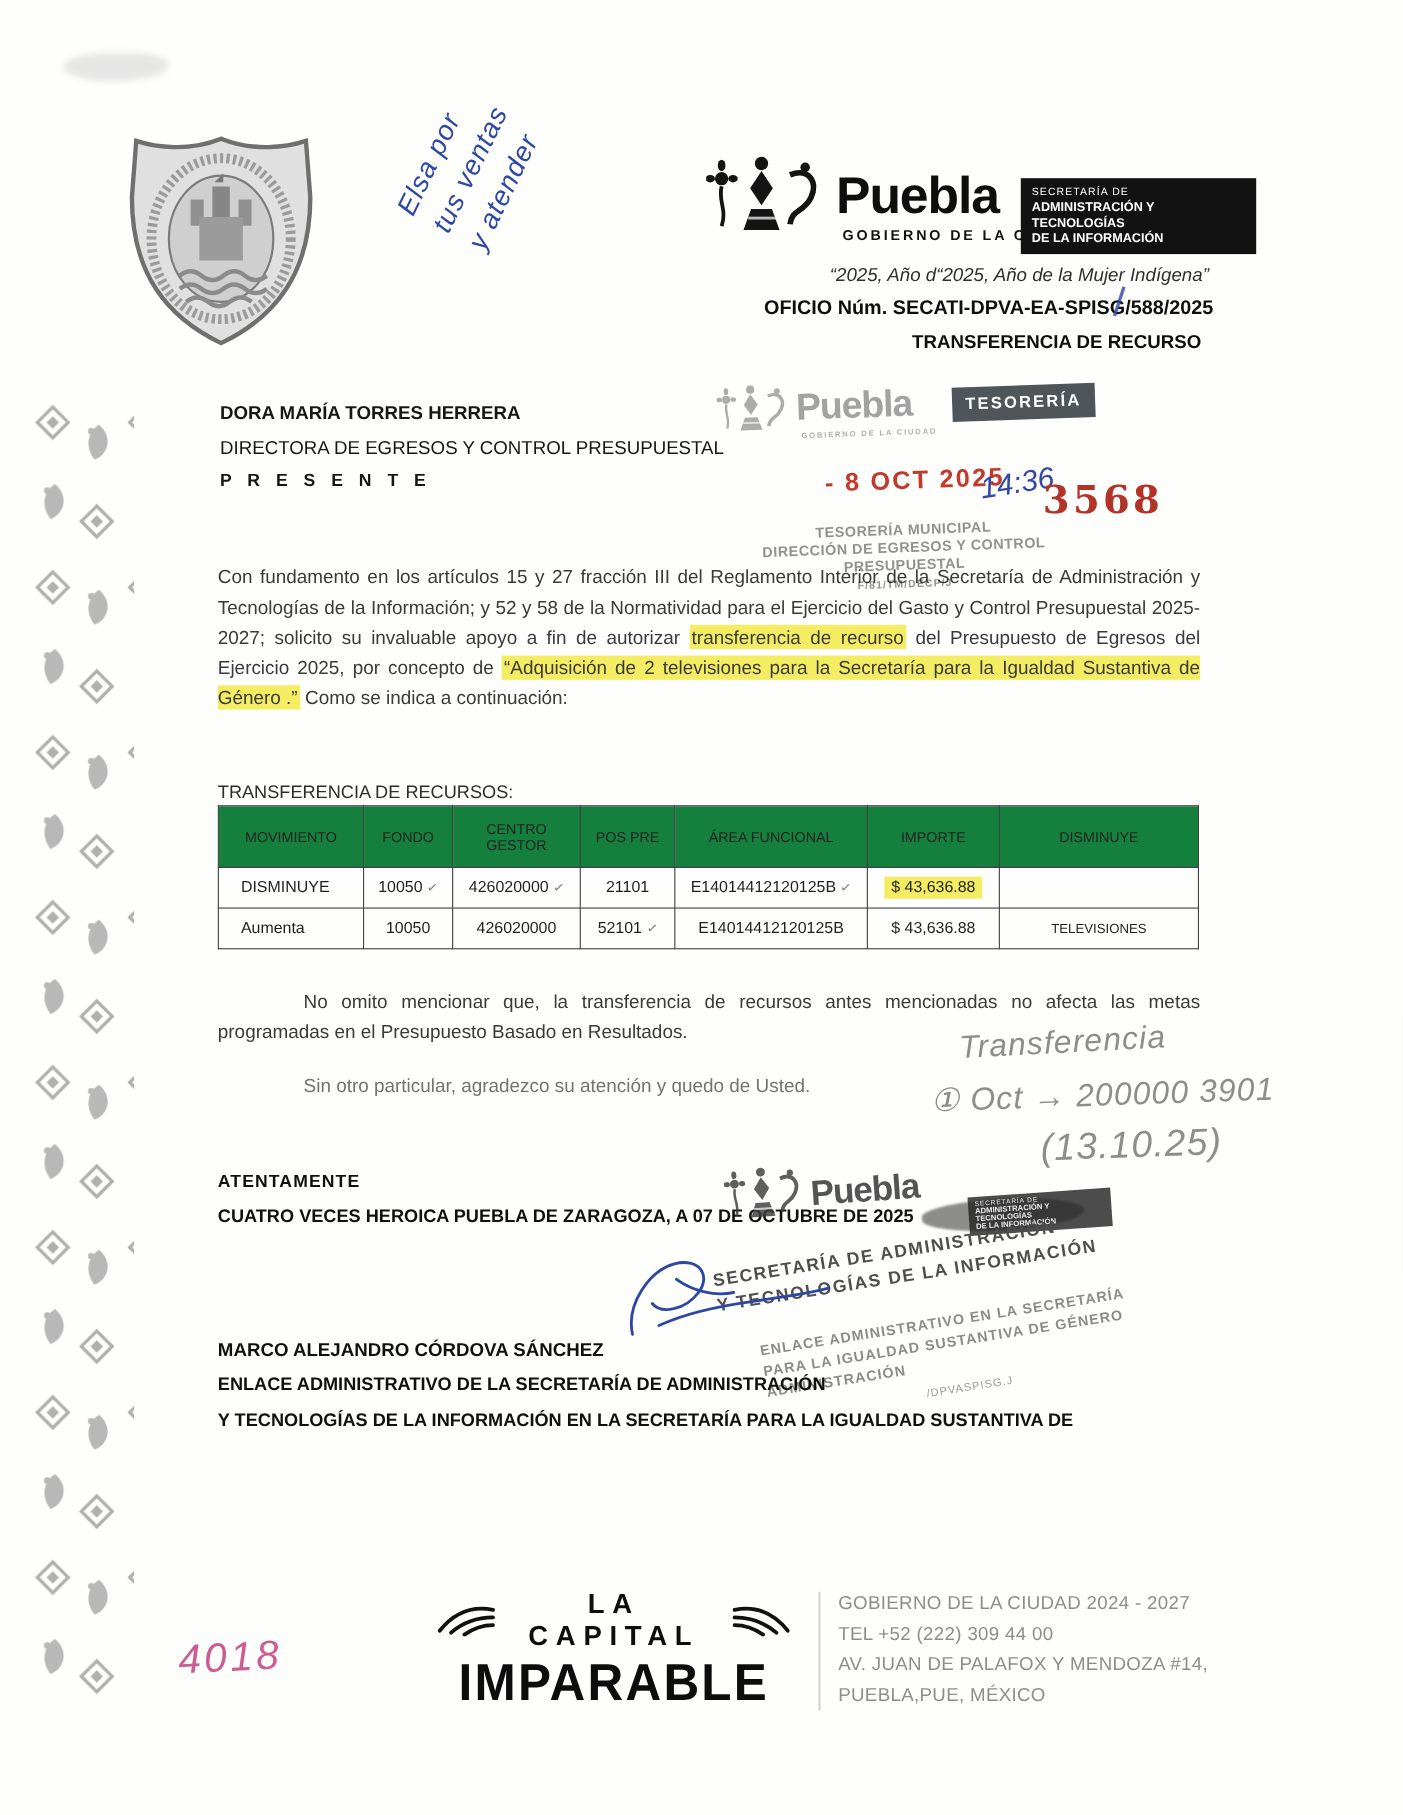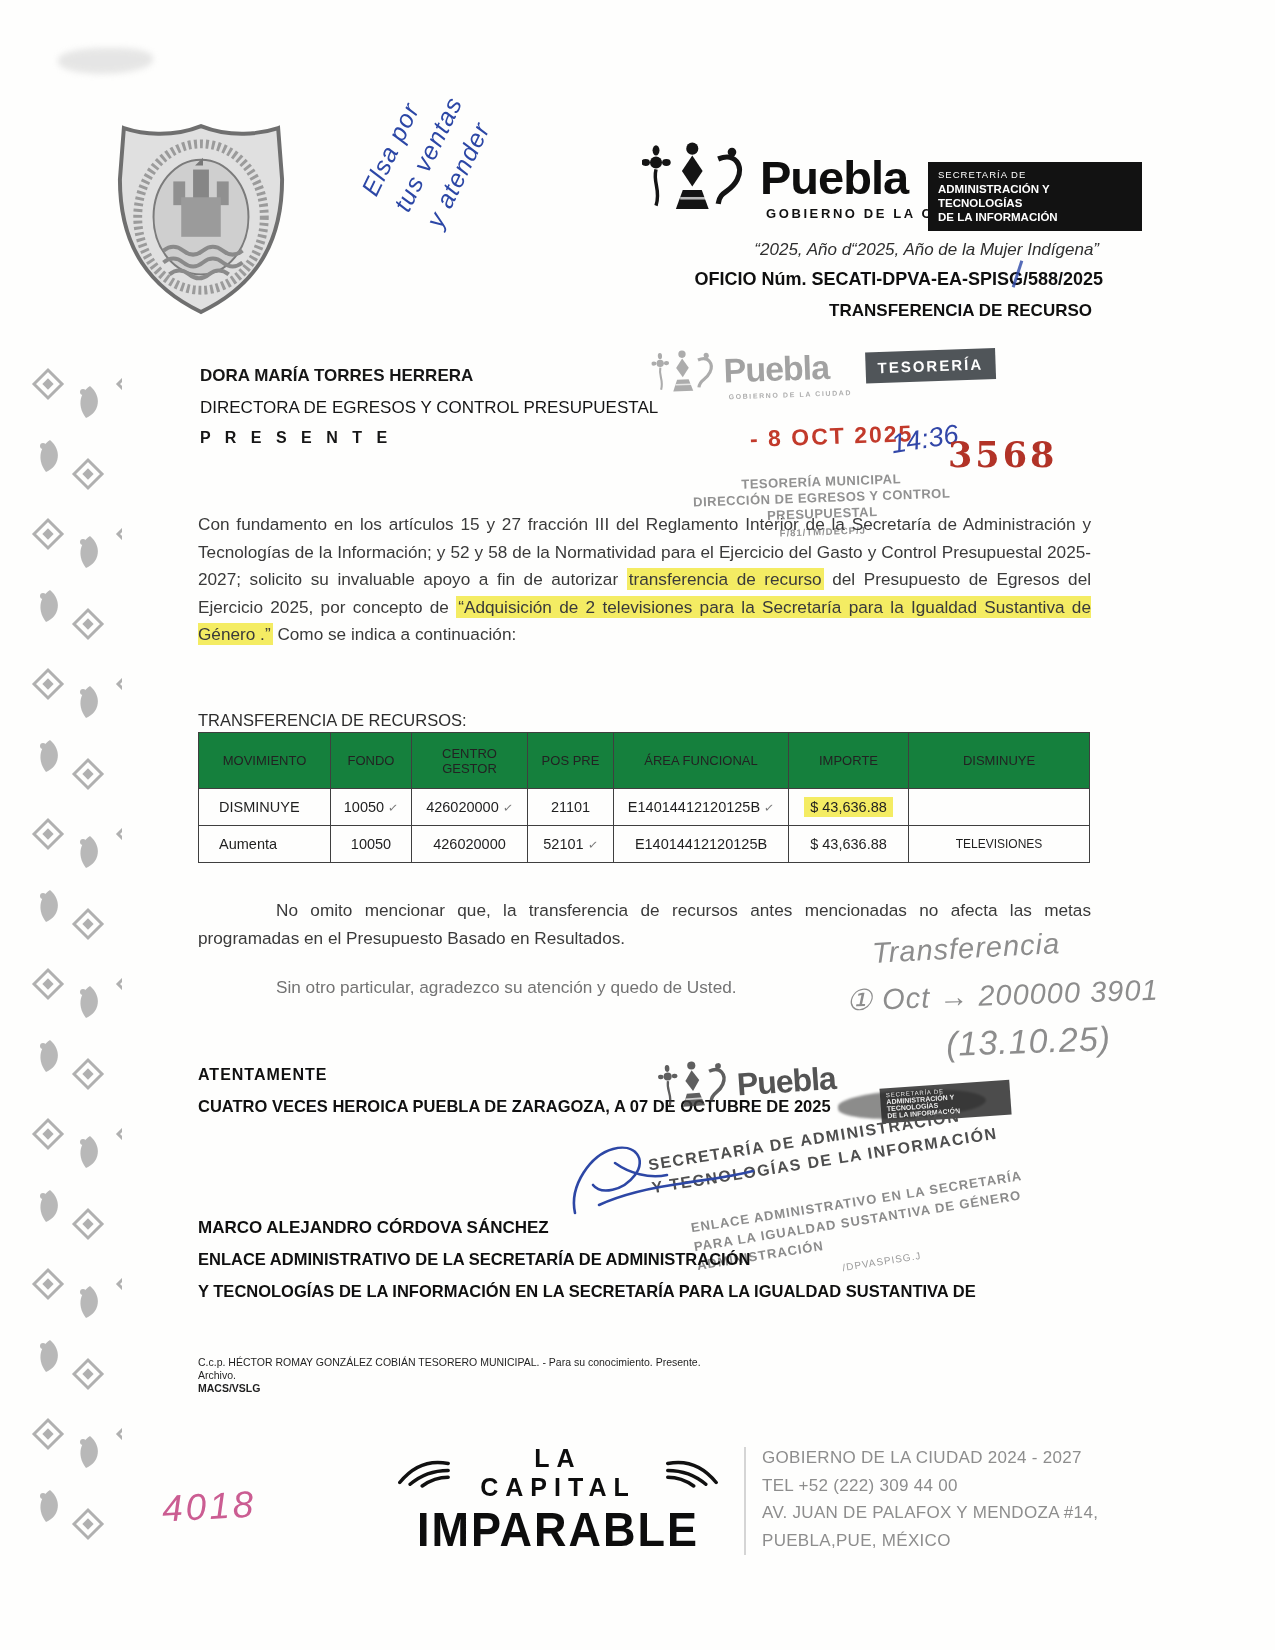--- a/index.html
+++ b/index.html
@@ -339,25 +339,20 @@
   <div class="stamp2-ref">/DPVASPISG.J</div>
 
   <svg class="sig-svg" width="220" height="100" viewBox="0 0 220 100">
     <path d="M20,80 C14,52 36,22 58,16 C80,10 92,26 80,42 C68,58 46,62 38,52 M44,72 C70,60 100,54 130,50 C155,46 175,44 198,38 M60,30 C74,40 94,46 112,42" stroke="#2d47a5" stroke-width="2.6" fill="none" stroke-linecap="round"></path>
   </svg>
 
   <div class="centerline signer-name">MARCO ALEJANDRO CÓRDOVA SÁNCHEZ</div>
   <div class="centerline signer-t1">ENLACE ADMINISTRATIVO DE LA SECRETARÍA DE ADMINISTRACIÓN</div>
   <div class="centerline signer-t2">Y TECNOLOGÍAS DE LA INFORMACIÓN EN LA SECRETARÍA PARA LA IGUALDAD SUSTANTIVA DE</div>
 
-  <div class="ccp">
-    <div>C.c.p. HÉCTOR ROMAY GONZÁLEZ COBIÁN TESORERO MUNICIPAL. - Para su conocimiento. Presente.</div>
-    <div>Archivo.</div>
-    <div class="initials">MACS/VSLG</div>
-  </div>
 
   <div class="footer-logo">
     <div class="row">
       <svg width="56" height="30" viewBox="0 0 60 34">
         <path d="M58,6 C38,2 18,8 2,28 M58,14 C42,14 28,18 14,30 M58,22 C46,22 38,25 28,32" stroke="#111" stroke-width="4" fill="none" stroke-linecap="round"></path>
       </svg>
       <span class="cap">LA CAPITAL</span>
       <svg class="wing-r" width="56" height="30" viewBox="0 0 60 34">
         <path d="M58,6 C38,2 18,8 2,28 M58,14 C42,14 28,18 14,30 M58,22 C46,22 38,25 28,32" stroke="#111" stroke-width="4" fill="none" stroke-linecap="round"></path>
       </svg>

